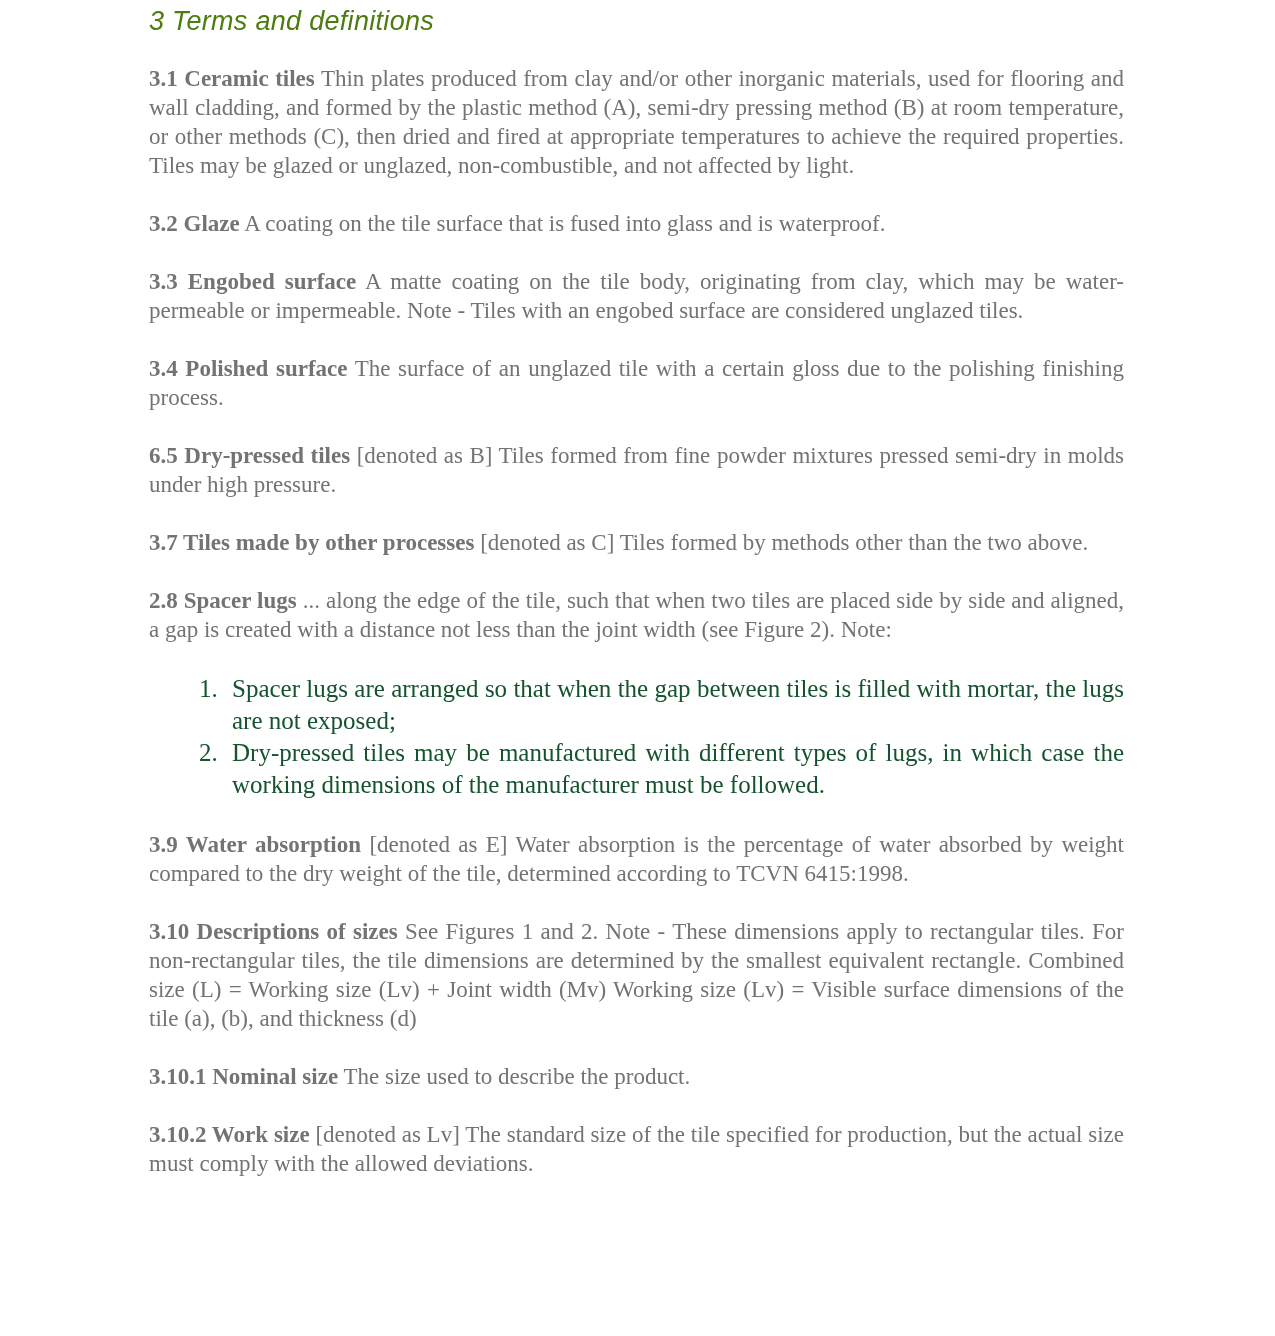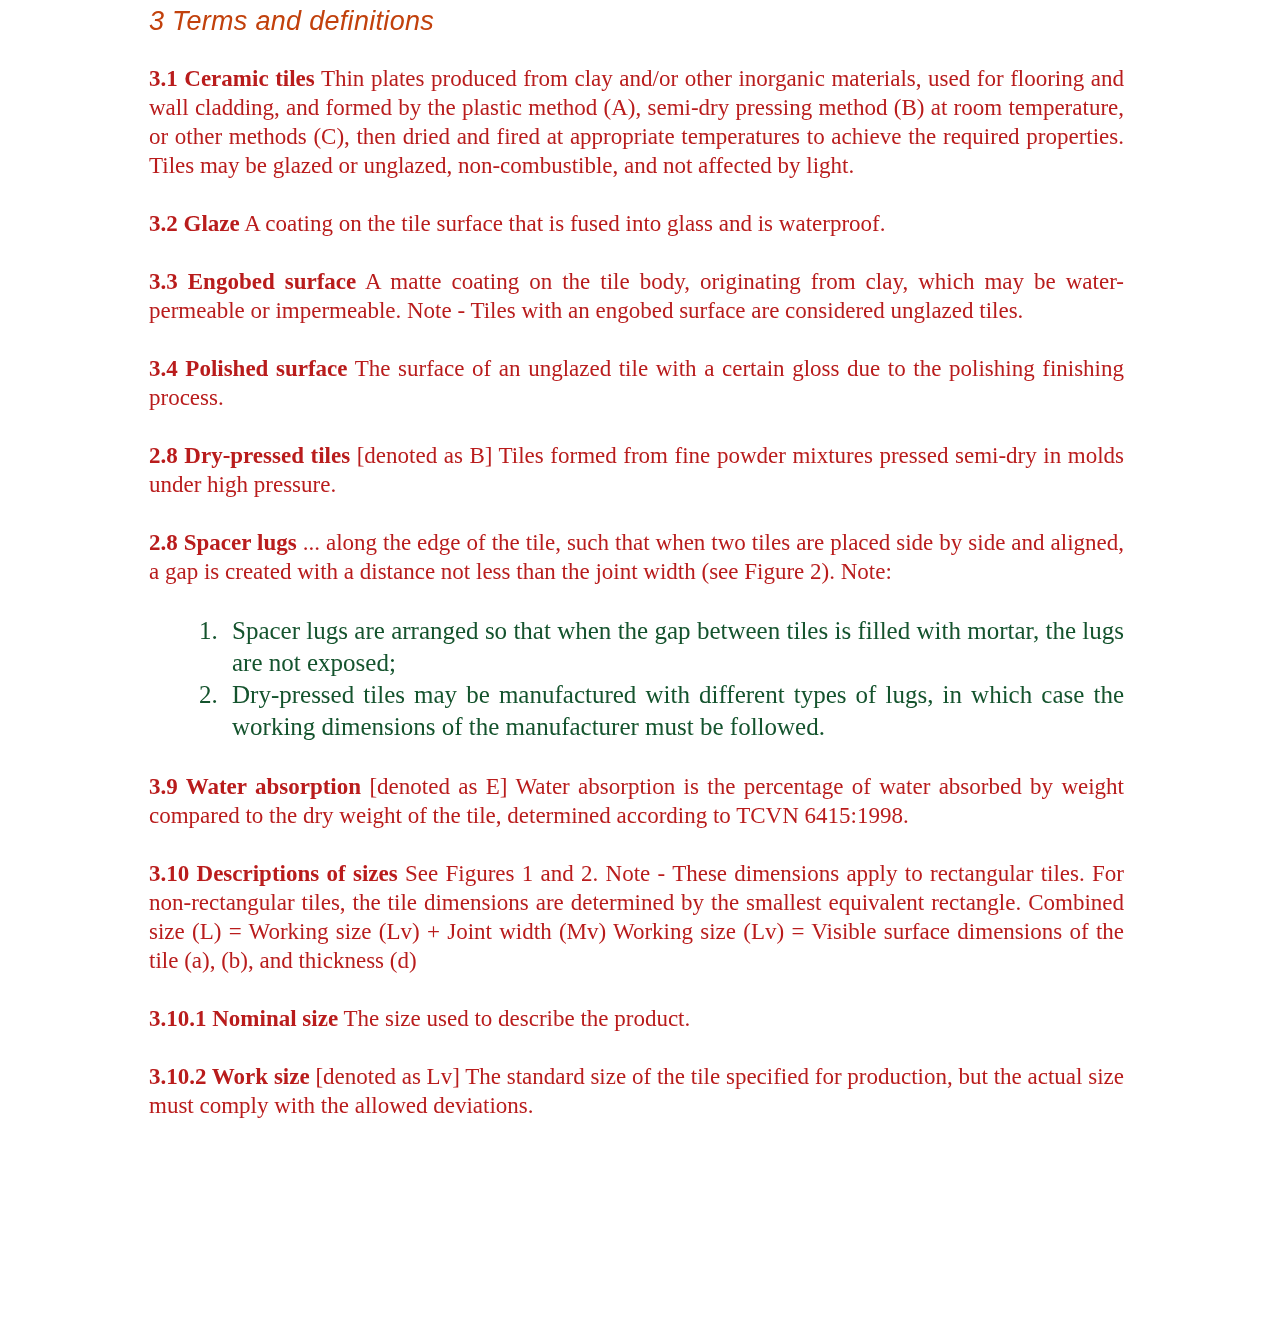--- a/index.html
+++ b/index.html
@@ -19,28 +19,28 @@
     padding: 4px 151px 0 149px;
     background: #ffffff;
   }
   .section-heading {
     font-family: "Liberation Sans", "DejaVu Sans", sans-serif;
     font-style: italic;
     font-weight: 400;
     font-size: 27px;
     line-height: 34px;
     letter-spacing: 0.3px;
-    color: #c2410c;
+    color: #4d7c0f;
     margin: 0 0 26px 0;
   }
   .def {
     font-family: "Liberation Serif", "DejaVu Serif", serif;
     font-size: 23px;
     line-height: 29px;
-    color: #b91c1c;
+    color: #737373;
     text-align: justify;
     margin: 0 0 29px 0;
   }
   .def b {
     font-weight: 700;
   }
   .def .note {
   }
   ol.notes-list {
     font-family: "Liberation Serif", "DejaVu Serif", serif;
@@ -64,22 +64,23 @@
 
   <p class="def"><b>3.1 Ceramic tiles</b> <span>Thin plates produced from clay and/or other inorganic materials, used for flooring and wall cladding, and formed by the plastic method (A), semi-dry pressing method (B) at room temperature, or other methods (C), then dried and fired at appropriate temperatures to achieve the required properties. Tiles may be glazed or unglazed, non-combustible, and not affected by light.</span></p>
 
   <p class="def"><b>3.2 Glaze</b> <span>A coating on the tile surface that is fused into glass and is waterproof.</span></p>
 
   <p class="def"><b>3.3 Engobed surface</b> <span>A matte coating on the tile body, originating from clay, which may be water-permeable or impermeable.</span> <span class="note">Note - Tiles with an engobed surface are considered unglazed tiles.</span></p>
 
   <p class="def"><b>3.4 Polished surface</b> <span>The surface of an unglazed tile with a certain gloss due to the polishing finishing process.</span></p>
 
 
-  <p class="def"><b>2.8 Dry-pressed tiles</b> <span>[denoted as B] Tiles formed from fine powder mixtures pressed semi-dry in molds under high pressure.</span></p>
+  <p class="def"><b>6.5 Dry-pressed tiles</b> <span>[denoted as B] Tiles formed from fine powder mixtures pressed semi-dry in molds under high pressure.</span></p>
 
+  <p class="def"><b>3.7 Tiles made by other processes</b> <span>[denoted as C] Tiles formed by methods other than the two above.</span></p>
 
   <p class="def"><b>2.8 Spacer lugs</b> <span>... along the edge of the tile, such that when two tiles are placed side by side and aligned, a gap is created with a distance not less than the joint width (see Figure 2).</span> <span class="note">Note:</span></p>
 
   <ol class="notes-list">
     <li>Spacer lugs are arranged so that when the gap between tiles is filled with mortar, the lugs are not exposed;</li>
     <li>Dry-pressed tiles may be manufactured with different types of lugs, in which case the working dimensions of the manufacturer must be followed.</li>
   </ol>
 
   <p class="def"><b>3.9 Water absorption</b> <span>[denoted as E] Water absorption is the percentage of water absorbed by weight compared to the dry weight of the tile, determined according to TCVN 6415:1998.</span></p>
 

